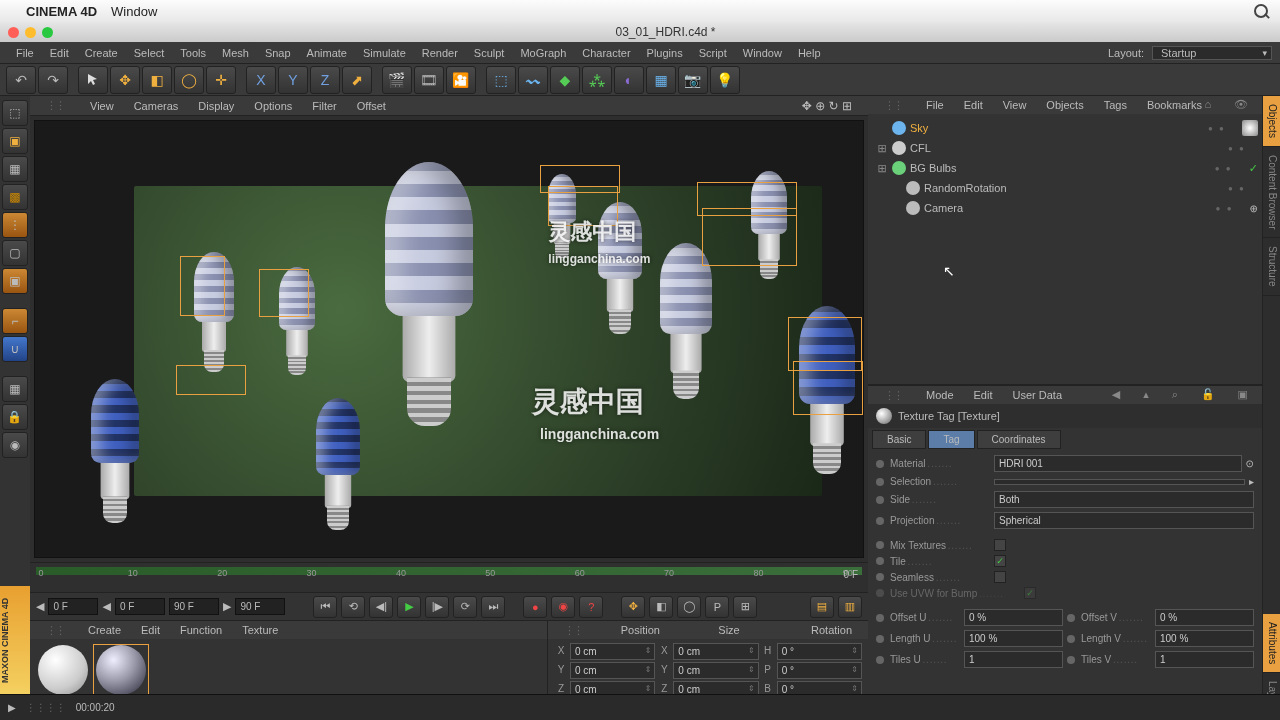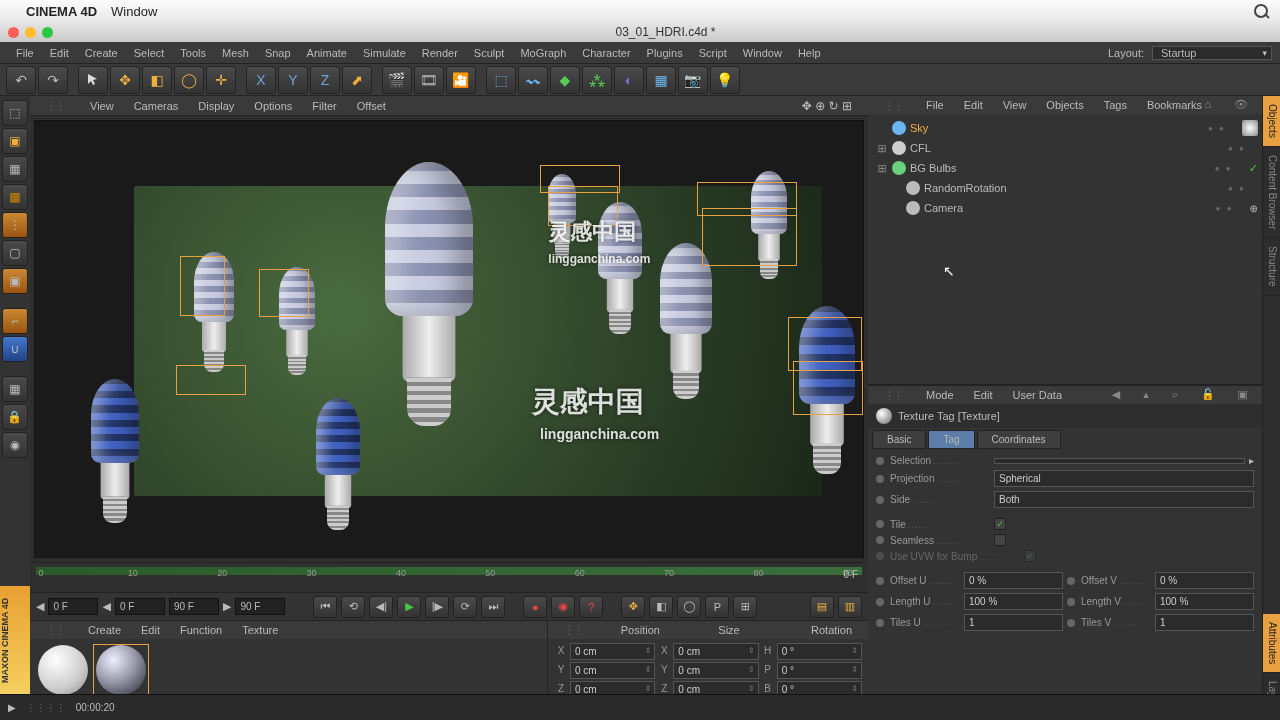--- a/index.html
+++ b/index.html
@@ -461,35 +461,46 @@
           <span>Texture Tag [Texture]</span>
         </div>
         <div class="attr-tabs" id="attrtabs">
             <div class="atab">Basic</div>
             <div class="atab act">Tag</div>
             <div class="atab">Coordinates</div>
           </div>
         <div class="attr-body">
           <div class="arow">
               <span class="dot"></span>
+              <span class="albl">Material</span>
+              <div class="afld">HDRI 001</div>
+              <span>⊙</span>
+            </div>
+          <div class="arow">
+              <span class="dot"></span>
               <span class="albl">Selection</span>
               <div class="afld"></div>
               <span>▸</span>
             </div>
           <div class="arow">
               <span class="dot"></span>
+              <span class="albl">Side</span>
+              <div class="afld">Both</div>
+            </div>
+          <div class="arow">
+              <span class="dot"></span>
               <span class="albl">Projection</span>
               <div class="afld">Spherical</div>
             </div>
-          <div class="arow">
-              <span class="dot"></span>
-              <span class="albl">Side</span>
-              <div class="afld">Both</div>
-            </div>
           <div style="height:6px"></div>
+          <div class="arow">
+              <span class="dot"></span>
+              <span class="albl">Mix Textures</span>
+              <span class="check"></span>
+            </div>
           <div class="arow">
               <span class="dot"></span>
               <span class="albl">Tile</span>
               <span class="check">✓</span>
             </div>
           <div class="arow">
               <span class="dot"></span>
               <span class="albl">Seamless</span>
               <span class="check"></span>
             </div>

